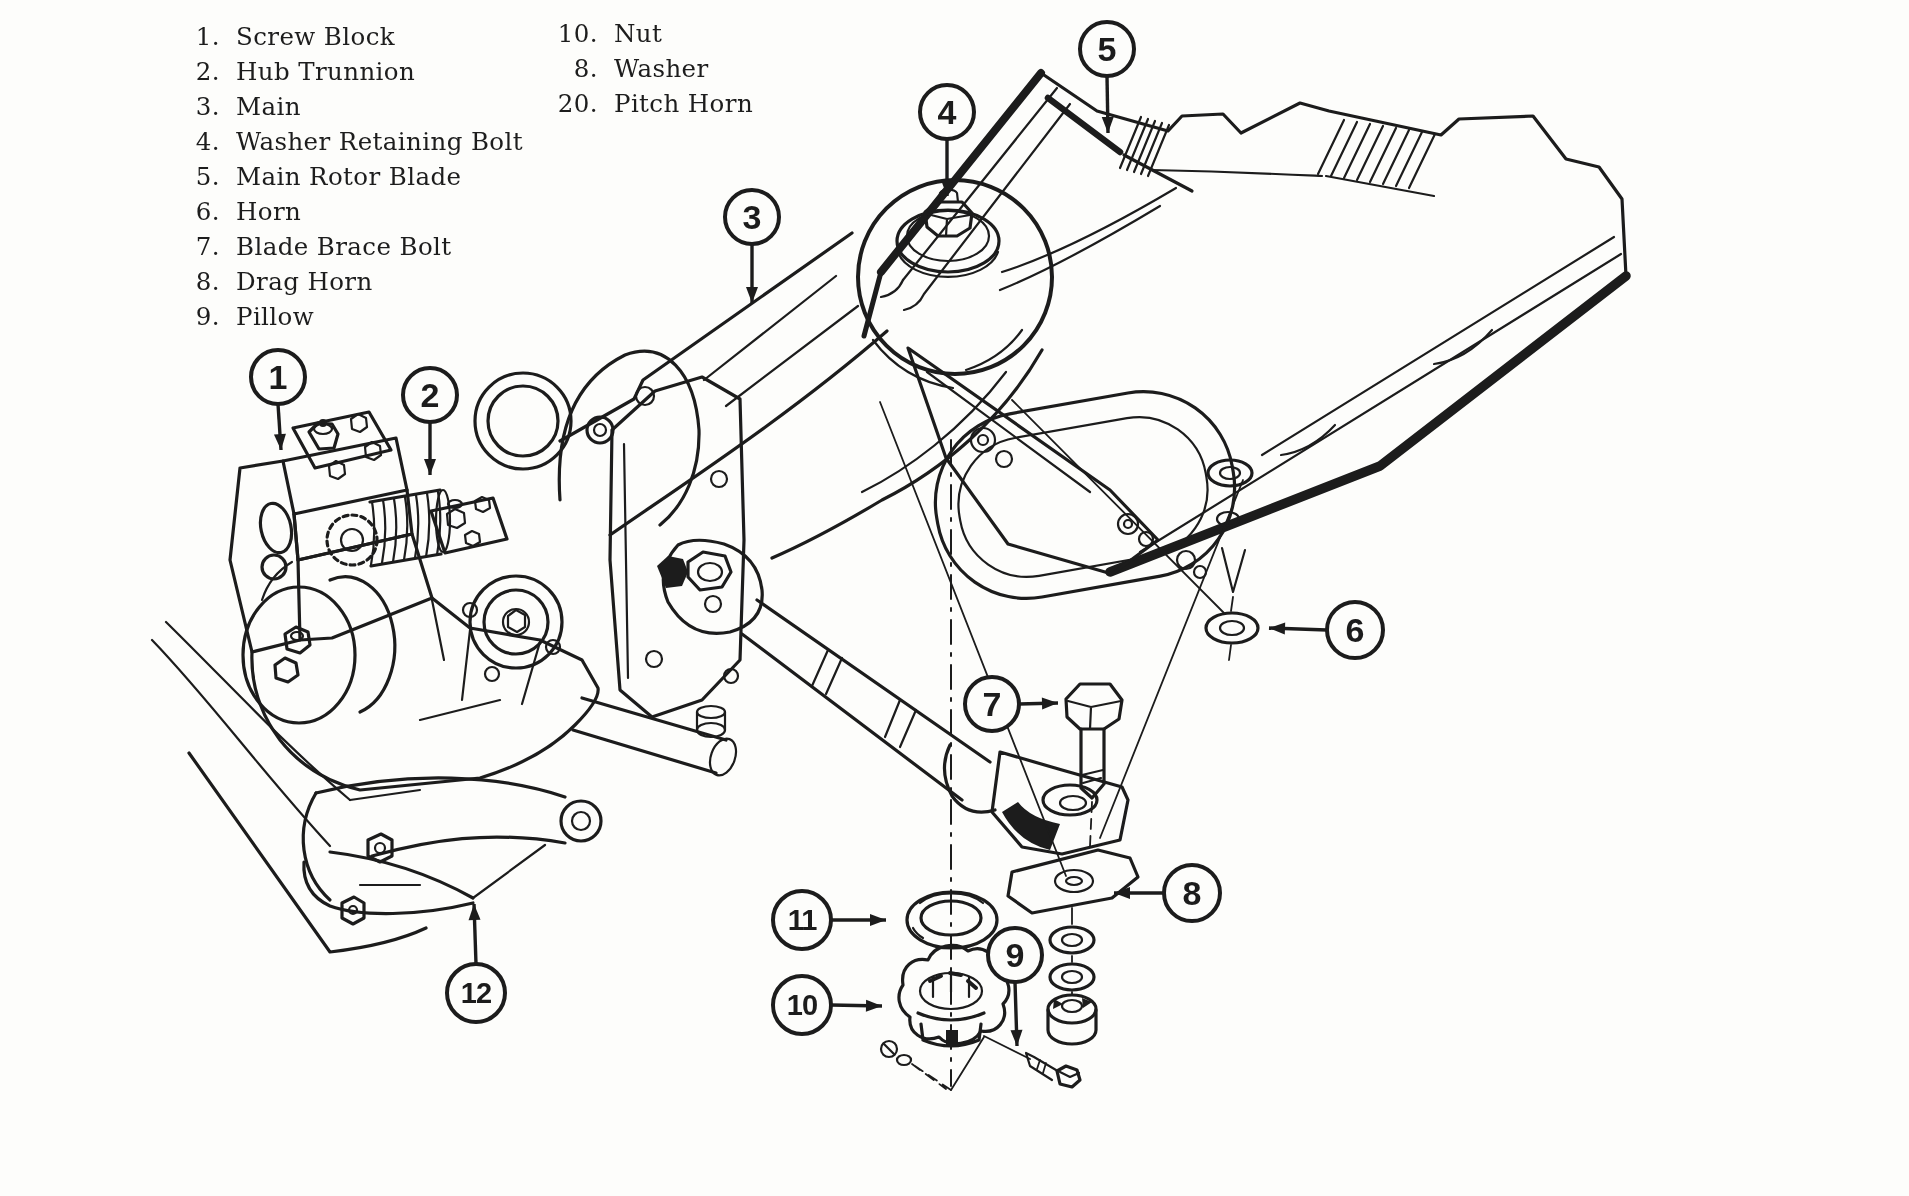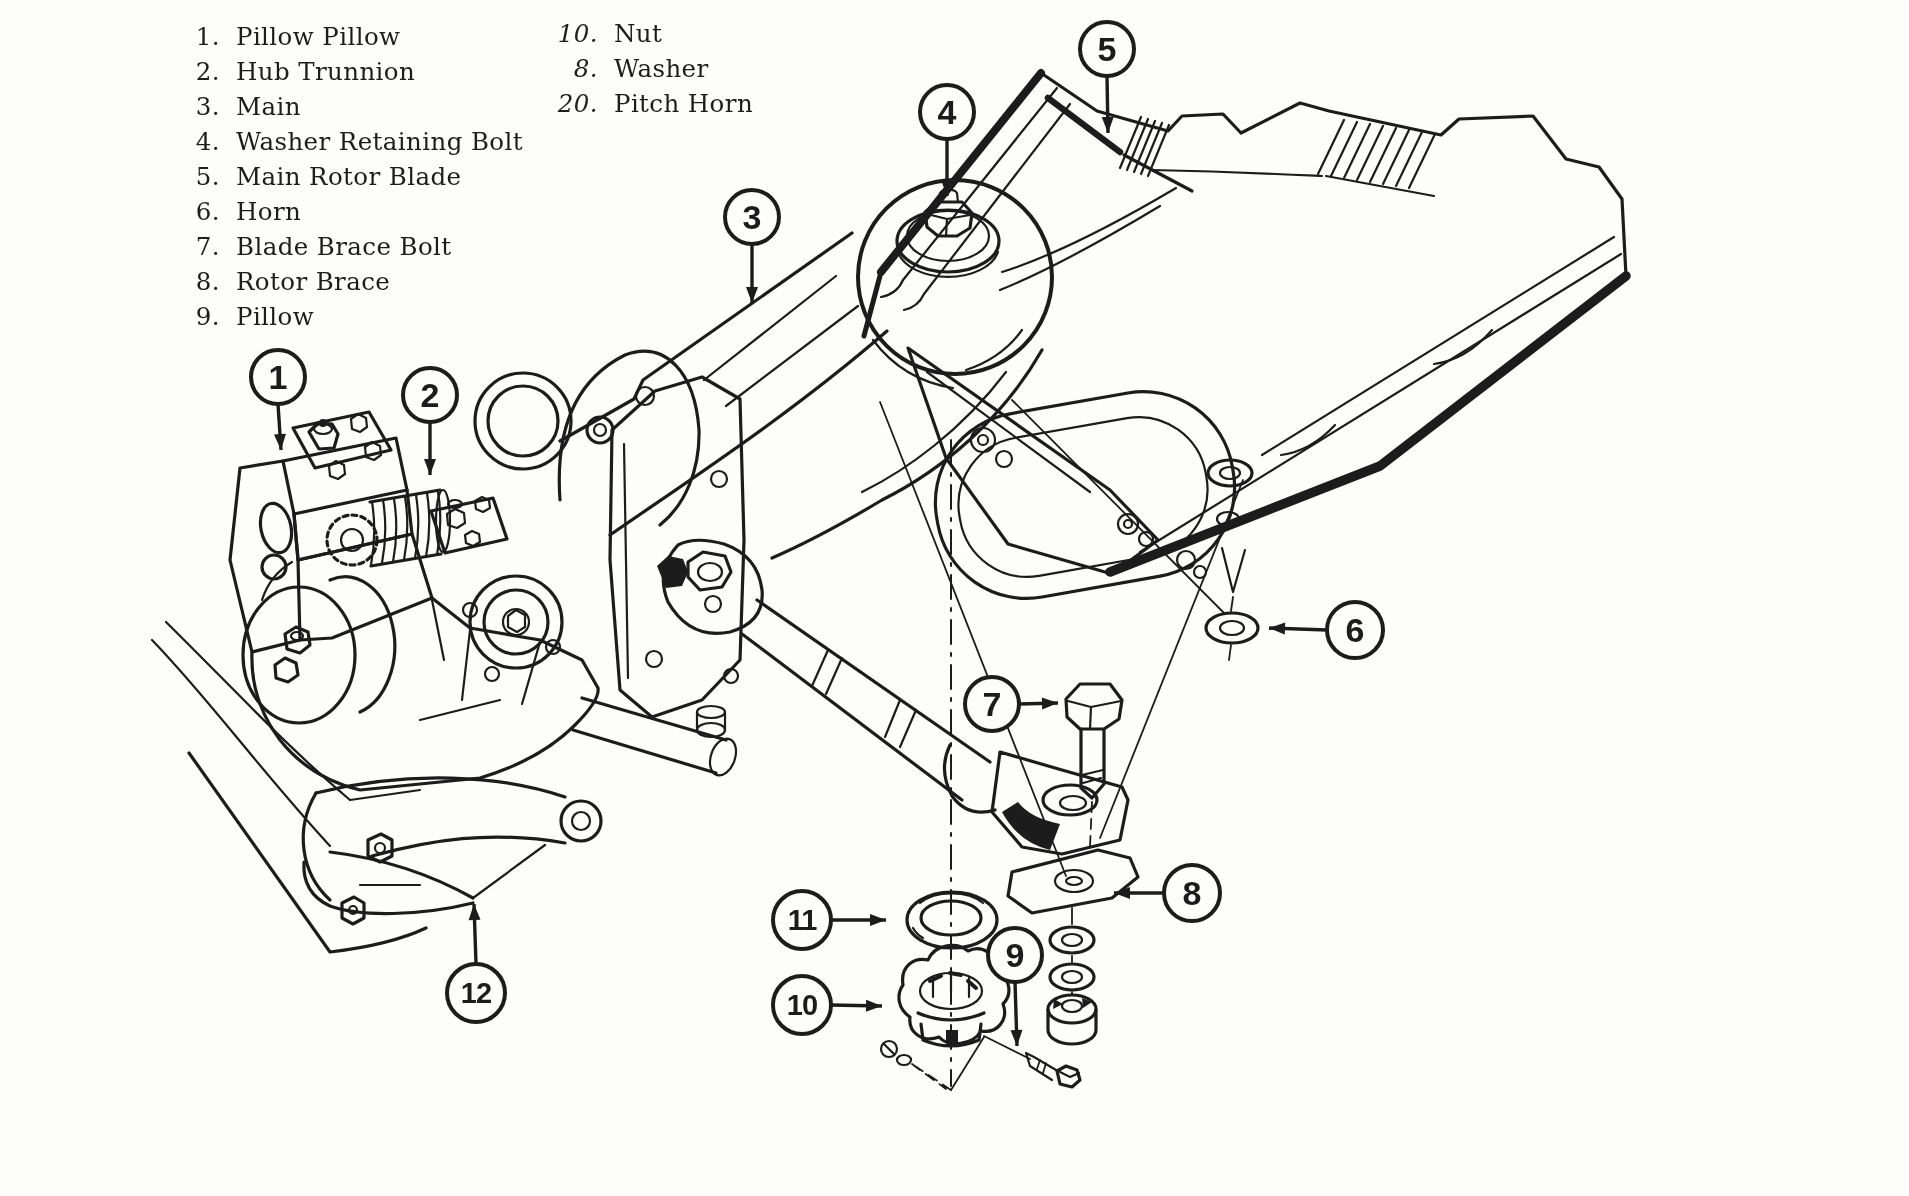--- a/index.html
+++ b/index.html
@@ -10,21 +10,21 @@
   }
   .art{position:absolute;left:0;top:0;}
   
   .legend-col{position:absolute;display:flex;flex-direction:column;}
   .legend-col.c1{left:178px;top:22px;}
   .legend-col.c2{left:540px;top:19px;}
   .legend-row{height:35px;display:flex;align-items:flex-start;
     font-size:24.5px;color:#1d1d1d;letter-spacing:.4px;white-space:nowrap;}
   .legend-row .lnum{display:inline-block;text-align:right;}
   .c1 .lnum{width:42px;}
-  .c2 .lnum{width:58px;font-style:italic;}
+  .c2 .lnum{width:58px;}
   .legend-row .llabel{margin-left:16px;}
   
   .ink{stroke:#1c1c1c;fill:none;stroke-width:3;stroke-linecap:round;stroke-linejoin:round;}
   .w15{stroke-width:1.8;} .w2{stroke-width:2.2;} .w3{stroke-width:3.2;}
   .w4{stroke-width:4;} .w5{stroke-width:5;} .w65{stroke-width:6.5;}
   .w8{stroke-width:8;} .w9{stroke-width:9.5;}
   .fillink{fill:#1c1c1c;stroke:none;}
   .dashmain{stroke-dasharray:24 9 3 9;stroke-width:2;}
   .dash2{stroke-dasharray:10 7;stroke-width:1.8;}
   .co-circle{fill:#fdfdfb;stroke:#1c1c1c;stroke-width:4;}
@@ -35,21 +35,21 @@
   .co-lead{stroke:#1c1c1c;stroke-width:3.4;fill:none;}
 </style>
 </head>
 <body>
 
 <div class="page">
 
   <div class="legend-col c1">
     <div class="legend-row">
         <span class="lnum">1.</span>
-        <span class="llabel">Pillow Pillow</span>
+        <span class="llabel">Screw Block</span>
       </div>
     <div class="legend-row">
         <span class="lnum">2.</span>
         <span class="llabel">Hub Trunnion</span>
       </div>
     <div class="legend-row">
         <span class="lnum">3.</span>
         <span class="llabel">Main</span>
       </div>
     <div class="legend-row">
@@ -63,21 +63,21 @@
     <div class="legend-row">
         <span class="lnum">6.</span>
         <span class="llabel">Horn</span>
       </div>
     <div class="legend-row">
         <span class="lnum">7.</span>
         <span class="llabel">Blade Brace Bolt</span>
       </div>
     <div class="legend-row">
         <span class="lnum">8.</span>
-        <span class="llabel">Rotor Brace</span>
+        <span class="llabel">Drag Horn</span>
       </div>
     <div class="legend-row">
         <span class="lnum">9.</span>
         <span class="llabel">Pillow</span>
       </div>
   </div>
   <div class="legend-col c2">
     <div class="legend-row">
         <span class="lnum">10.</span>
         <span class="llabel">Nut</span>

